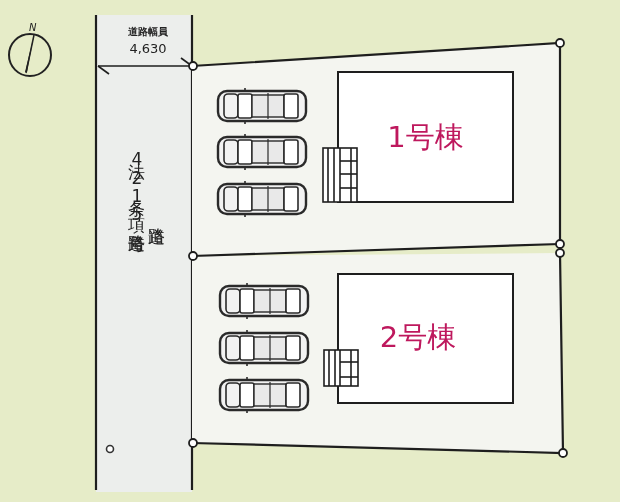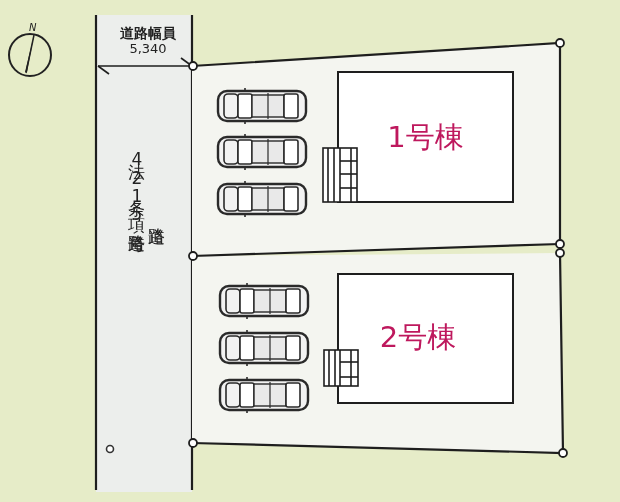--- a/index.html
+++ b/index.html
@@ -1,19 +1,19 @@
 <!DOCTYPE html>
 <html><head>
 <meta charset="utf-8">
 <style>
   html, body { margin:0; padding:0; }
   body { width:620px; height:502px; position:relative; overflow:hidden; background:#e6ecc8; font-family:"DejaVu Sans", sans-serif; }
   svg.plan { position:absolute; left:0; top:0; }
   .label { position:absolute; color:#222; }
-  .road-title { left:108px; top:25px; width:80px; text-align:center; font-size:14px; font-weight:bold; letter-spacing:0px; }
+  .road-title { left:108px; top:25px; width:80px; text-align:center; font-size:10px; font-weight:bold; letter-spacing:0px; }
   .road-width { left:108px; top:41px; width:80px; text-align:center; font-size:13px; }
   .vtext { position:absolute; writing-mode:vertical-rl; text-orientation:upright; font-size:17px; line-height:18px; color:#222; letter-spacing:-1px; }
   .vlaw { left:128px; top:150px; }
   .vroad { left:148px; top:215px; }
   .bldg-label { position:absolute; font-size:29px; color:#be185d; text-align:center; }
   .b1 { left:338px; top:118px; width:175px; }
   .b2 { left:338px; top:318px; width:160px; }
 </style>
 </head>
 <body>
@@ -97,19 +97,19 @@
   <g>
     <circle cx="30" cy="55" r="21" fill="none" stroke="#222" stroke-width="2"></circle>
     <polygon points="34,35 27,72 25,72" fill="#222"></polygon>
     <line x1="34" y1="35" x2="26" y2="73" stroke="#222" stroke-width="1.5"></line>
   </g>
 </svg>
 
 <div class="label" style="left:29px;top:22px;font-size:10px;font-style:italic;">N</div>
 
 <div class="label road-title">道路幅員</div>
-<div class="label road-width">5,340</div>
+<div class="label road-width">4,630</div>
 
 <div class="vtext vlaw">法42条1項5号道路</div>
 <div class="vtext vroad">道路</div>
 
 <div class="bldg-label b1">1号棟</div>
 <div class="bldg-label b2">2号棟</div>
 
 </body></html>

